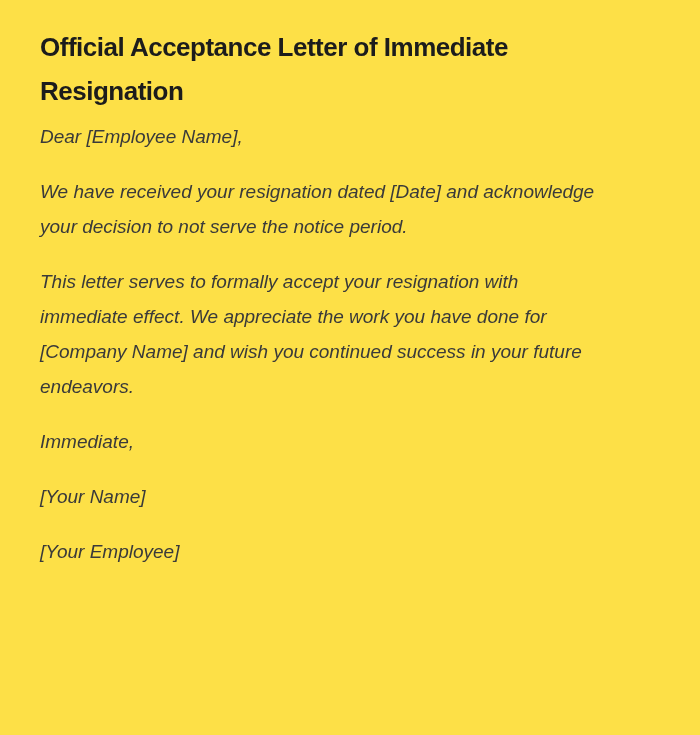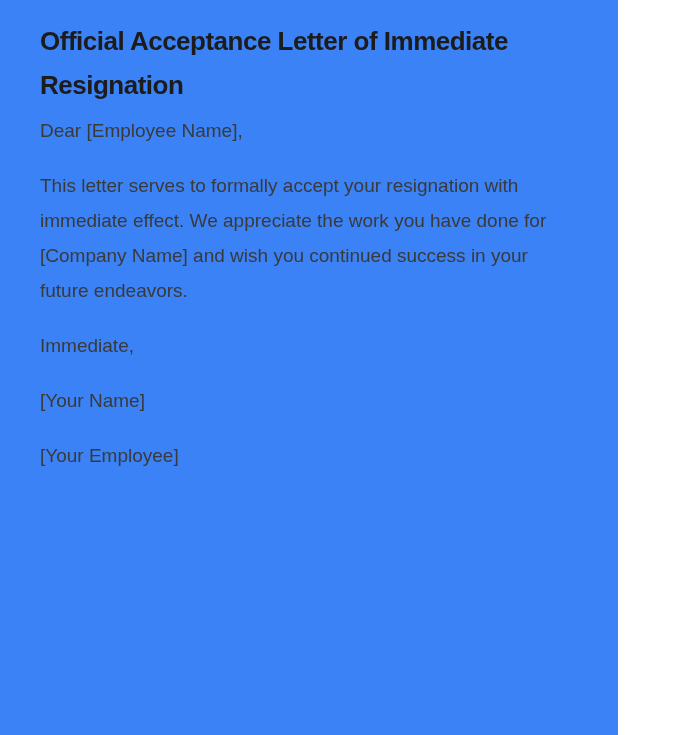--- a/index.html
+++ b/index.html
@@ -8,55 +8,57 @@
     background: #ffffff;
   }
   body {
     width: 700px;
     height: 735px;
     overflow: hidden;
     font-family: "Liberation Sans", sans-serif;
   }
   .doc {
     box-sizing: border-box;
-    width: 618px;
+    width: 700px;
     height: 735px;
-    padding: 19px 40px 0 40px;
-    background: #3b82f6;
+    padding: 25px 40px 0 40px;
+    background: #fde047;
   }
   .doc-inner {
     max-width: 560px;
   }
   h1.doc-title {
     margin: 0 0 6px 0;
     font-size: 26px;
     line-height: 44px;
     font-weight: 700;
     letter-spacing: -0.5px;
     color: #1c1c1c;
     font-family: "Liberation Sans", sans-serif;
   }
   p.doc-para {
     margin: 0 0 20px 0;
     font-size: 19px;
     line-height: 35px;
     font-weight: 400;
     color: #3a3a3a;
     font-family: "Liberation Sans", sans-serif;
+    font-style: italic;
   }
 </style>
 </head>
 <body>
 
 <div class="doc">
   <div class="doc-inner">
     <h1 class="doc-title">Official Acceptance Letter of Immediate Resignation</h1>
 
     <p class="doc-para">Dear [Employee Name],</p>
 
+    <p class="doc-para">We have received your resignation dated [Date] and acknowledge your decision to not serve the notice period.</p>
 
     <p class="doc-para">This letter serves to formally accept your resignation with immediate effect. We appreciate the work you have done for [Company Name] and wish you continued success in your future endeavors.</p>
 
 
     <p class="doc-para">Immediate,</p>
 
     <p class="doc-para">[Your Name]</p>
 
     <p class="doc-para">[Your Employee]</p>
   </div>

